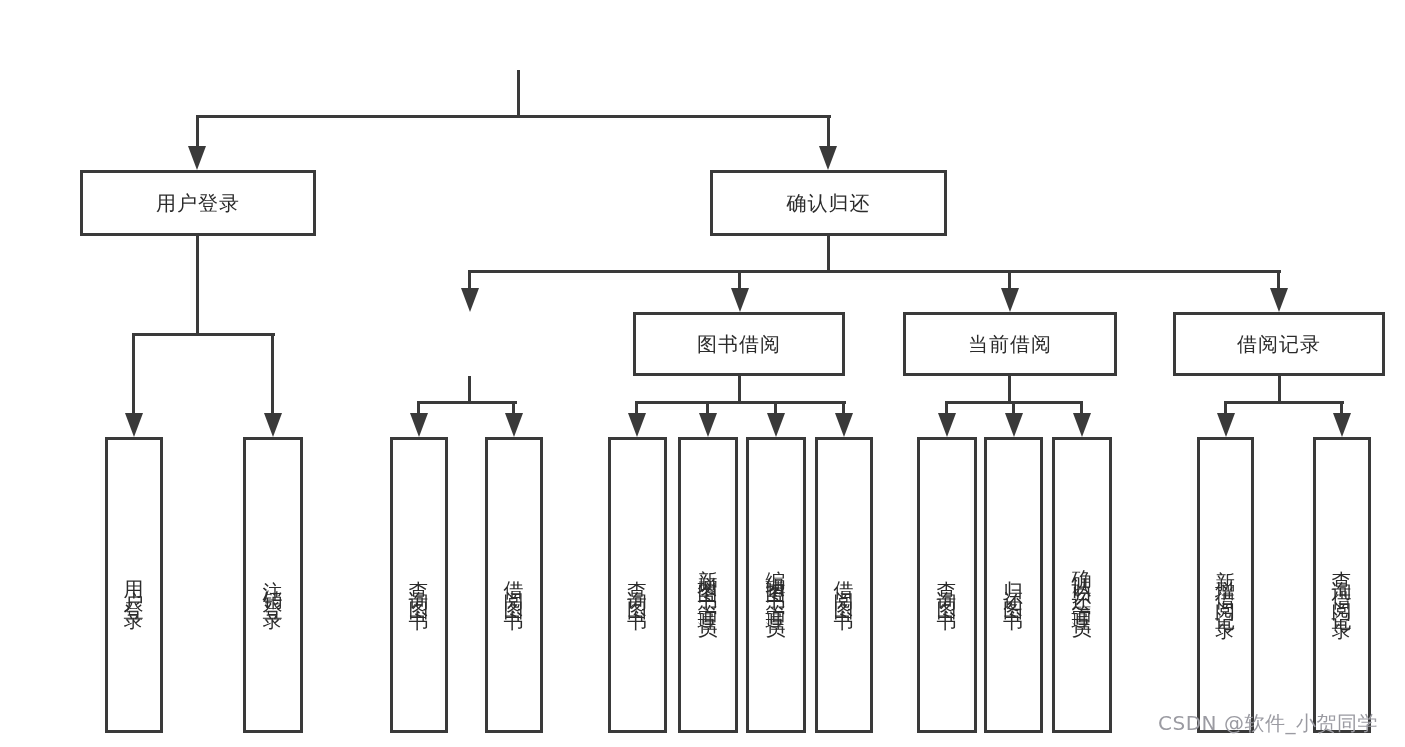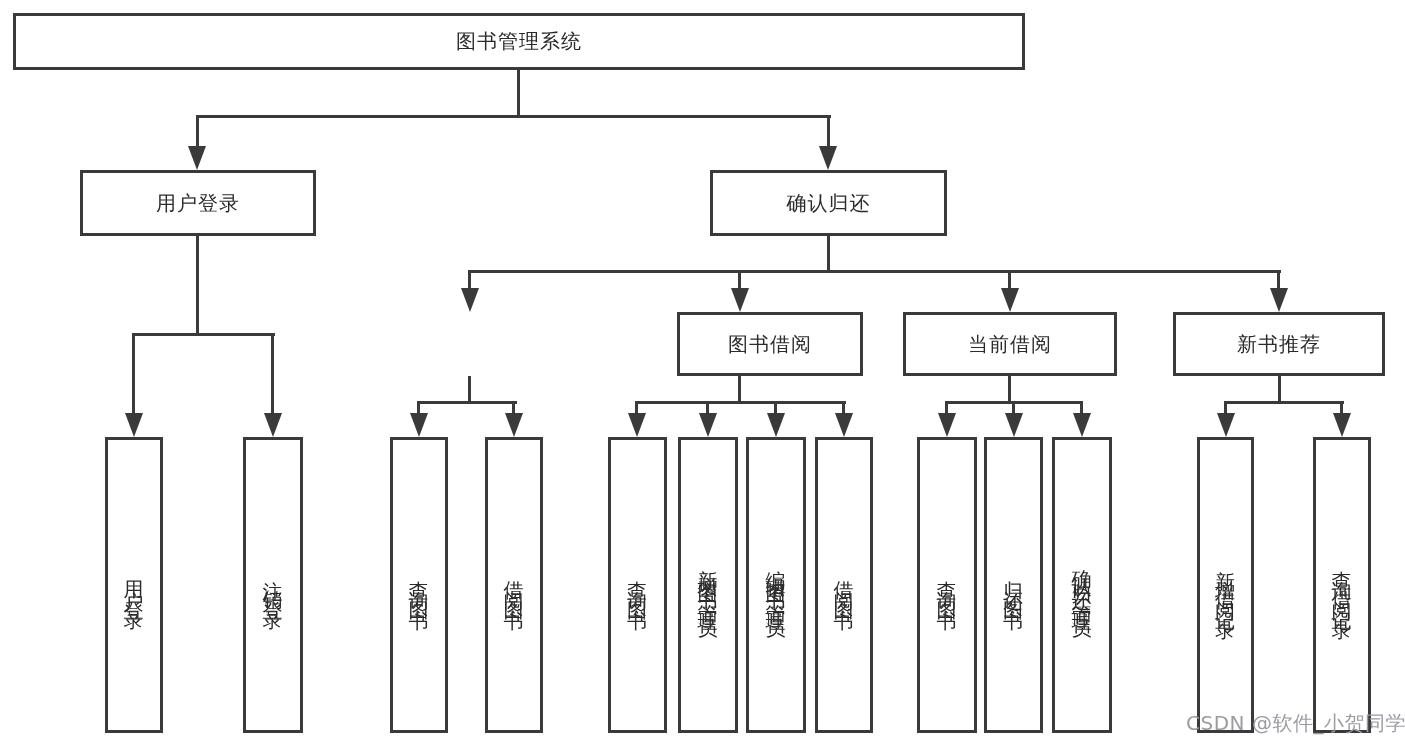--- a/index.html
+++ b/index.html
@@ -51,23 +51,20 @@
     z-index:5;
     white-space:nowrap;
     letter-spacing:0.5px;
   }
 </style>
 </head>
 <body>
 
 <div class="stage">
 
-  <div class="hbox" style="left:13px;top:13px;width:1012px;height:57px;">
-    <span>图书管理系统</span>
-  </div>
 
   <div class="ln-v" style="left:517px;top:70px;height:48px;"></div>
   <div class="ln-h" style="left:197px;top:115px;width:634px;"></div>
   <div class="ln-v" style="left:196px;top:115px;height:35px;"></div>
   <div class="arr" style="left:188px;top:146px;"></div>
   <div class="ln-v" style="left:827px;top:115px;height:35px;"></div>
   <div class="arr" style="left:819px;top:146px;"></div>
 
   <div class="hbox" style="left:80px;top:170px;width:236px;height:66px;">
     <span>用户登录</span>
@@ -87,28 +84,28 @@
   <div class="ln-h" style="left:468px;top:270px;width:813px;"></div>
   <div class="ln-v" style="left:468px;top:270px;height:21px;"></div>
   <div class="arr" style="left:461px;top:288px;"></div>
   <div class="ln-v" style="left:738px;top:270px;height:21px;"></div>
   <div class="arr" style="left:731px;top:288px;"></div>
   <div class="ln-v" style="left:1008px;top:270px;height:21px;"></div>
   <div class="arr" style="left:1001px;top:288px;"></div>
   <div class="ln-v" style="left:1277px;top:270px;height:21px;"></div>
   <div class="arr" style="left:1270px;top:288px;"></div>
 
-  <div class="hbox" style="left:633px;top:312px;width:186px;height:64px;margin-left:44px;">
+  <div class="hbox" style="left:633px;top:312px;width:212px;height:64px;">
     <span>图书借阅</span>
   </div>
   <div class="hbox" style="left:903px;top:312px;width:214px;height:64px;">
     <span>当前借阅</span>
   </div>
   <div class="hbox" style="left:1173px;top:312px;width:212px;height:64px;">
-    <span>新书推荐</span>
+    <span>借阅记录</span>
   </div>
 
   <div class="ln-v" style="left:468px;top:376px;height:28px;"></div>
   <div class="ln-h" style="left:417px;top:401px;width:100px;"></div>
   <div class="ln-v" style="left:417px;top:401px;height:14px;"></div>
   <div class="arr" style="left:410px;top:413px;"></div>
   <div class="ln-v" style="left:512px;top:401px;height:14px;"></div>
   <div class="arr" style="left:505px;top:413px;"></div>
 
   <div class="ln-v" style="left:738px;top:376px;height:28px;"></div>
@@ -175,15 +172,15 @@
     <span>确认归还（管理员）</span>
   </div>
 
   <div class="vbox" style="left:1197px;top:437px;width:57px;height:296px;">
     <span>新增借阅记录</span>
   </div>
   <div class="vbox" style="left:1313px;top:437px;width:58px;height:296px;">
     <span>查询借阅记录</span>
   </div>
 
-  <div class="watermark" style="left:1186px;top:710px;">CSDN @软件_小贺同学</div>
+  <div class="watermark" style="left:1158px;top:710px;">CSDN @软件_小贺同学</div>
 
 </div>
 
 </body></html>

